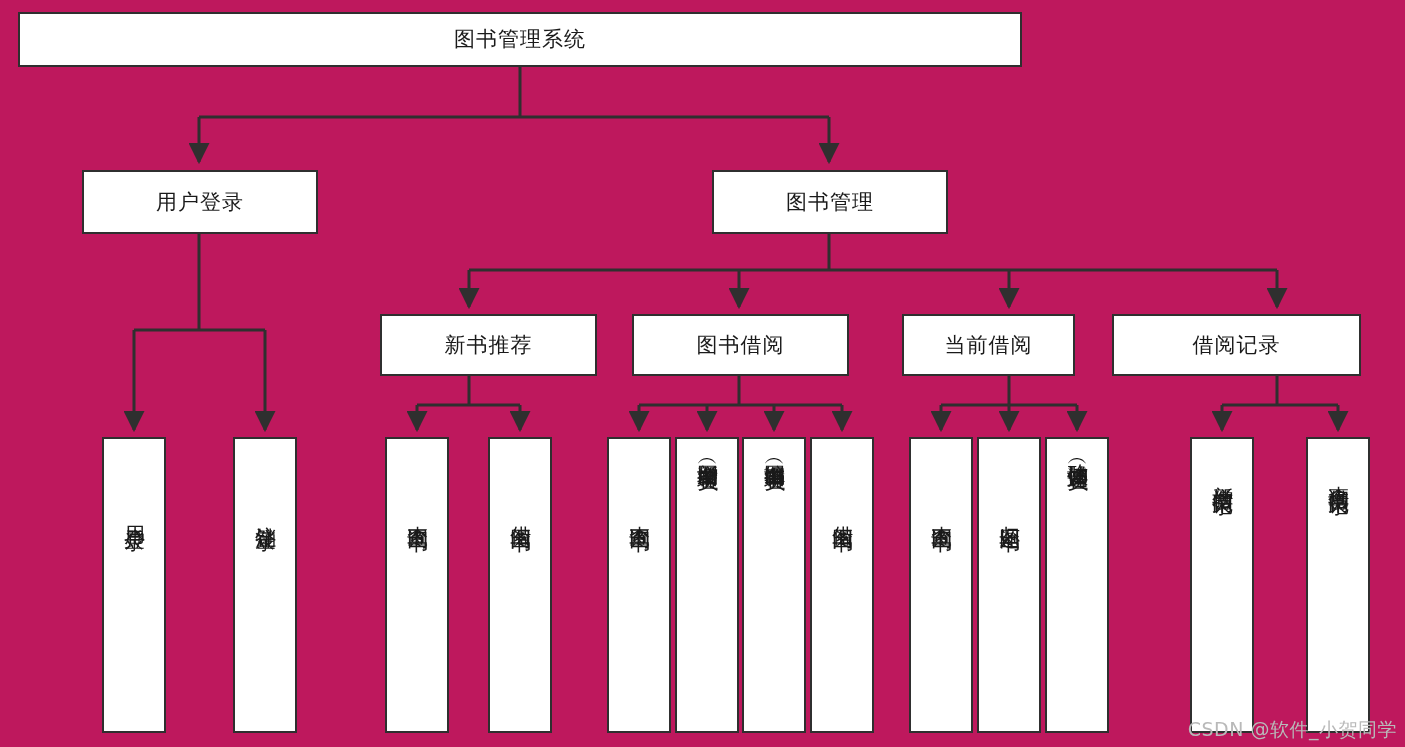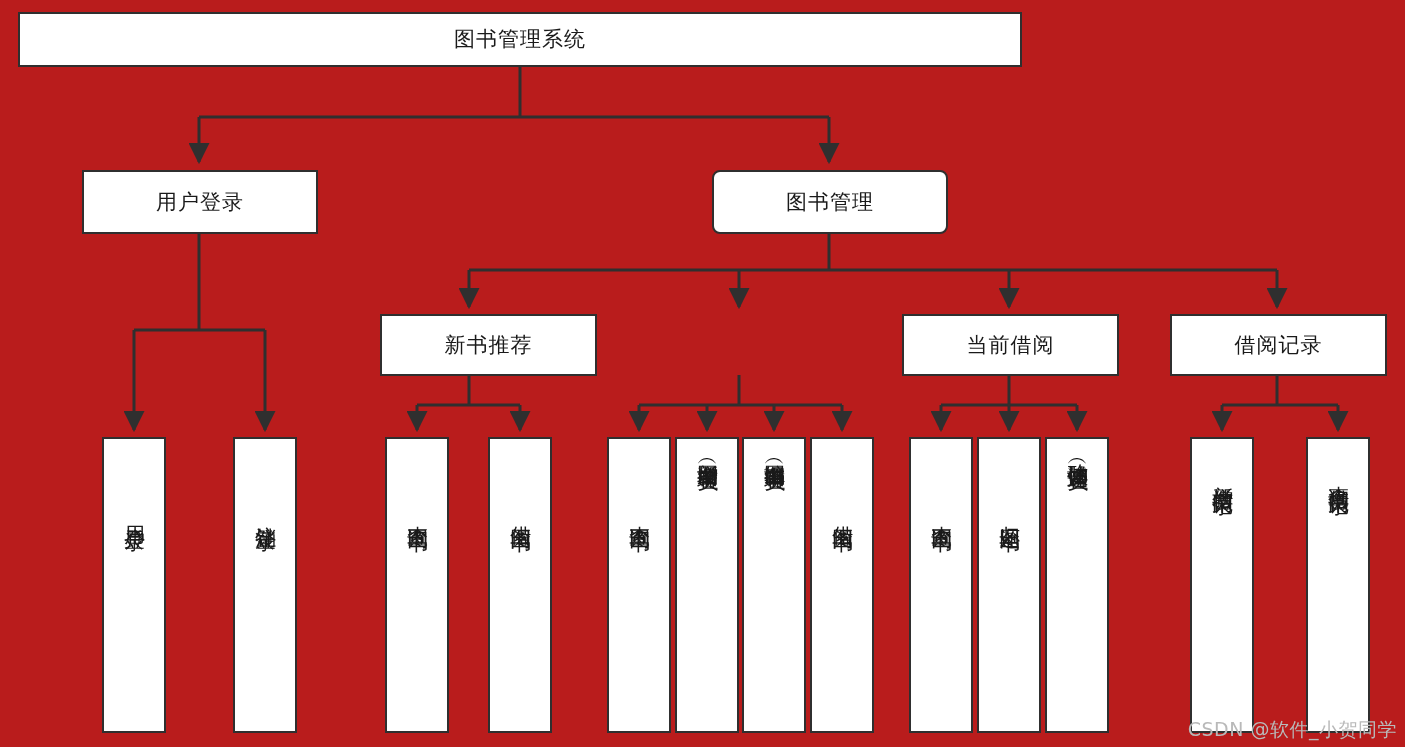--- a/index.html
+++ b/index.html
@@ -11,21 +11,21 @@
   body {
     font-family: "DejaVu Sans", "Liberation Sans", sans-serif;
     width: 1405px;
     height: 747px;
     overflow: hidden;
   }
   #canvas {
     position: relative;
     width: 1405px;
     height: 747px;
-    background: #b91c1c;
+    background: #be185d;
   }
   #edges {
     position: absolute;
     left: 0;
     top: 0;
     width: 1405px;
     height: 747px;
   }
   .node {
     position: absolute;
@@ -132,31 +132,34 @@
     </g>
   </svg>
 
   <div class="node horizontal root" style="left:18px; top:12px; width:1004px; height:55px;">
     <span>图书管理系统</span>
   </div>
 
   <div class="node horizontal" style="left:82px; top:170px; width:236px; height:64px;">
     <span>用户登录</span>
   </div>
-  <div class="node horizontal" style="left:712px; top:170px; width:236px; height:64px;border-radius:8px;">
+  <div class="node horizontal" style="left:712px; top:170px; width:236px; height:64px;">
     <span>图书管理</span>
   </div>
 
   <div class="node horizontal" style="left:380px; top:314px; width:217px; height:62px;">
     <span>新书推荐</span>
   </div>
-  <div class="node horizontal" style="left:902px; top:314px; width:217px; height:62px;">
+  <div class="node horizontal" style="left:632px; top:314px; width:217px; height:62px;">
+    <span>图书借阅</span>
+  </div>
+  <div class="node horizontal" style="left:902px; top:314px; width:173px; height:62px;">
     <span>当前借阅</span>
   </div>
-  <div class="node horizontal" style="left:1170px; top:314px; width:217px; height:62px;">
+  <div class="node horizontal" style="left:1112px; top:314px; width:249px; height:62px;">
     <span>借阅记录</span>
   </div>
 
   <div class="node vertical" style="left:102px; top:437px; width:64px; height:296px; padding-top:70px;">
     <span class="vlabel">用户登录</span>
   </div>
   <div class="node vertical" style="left:233px; top:437px; width:64px; height:296px; padding-top:70px;">
     <span class="vlabel">注销登录</span>
   </div>
 

